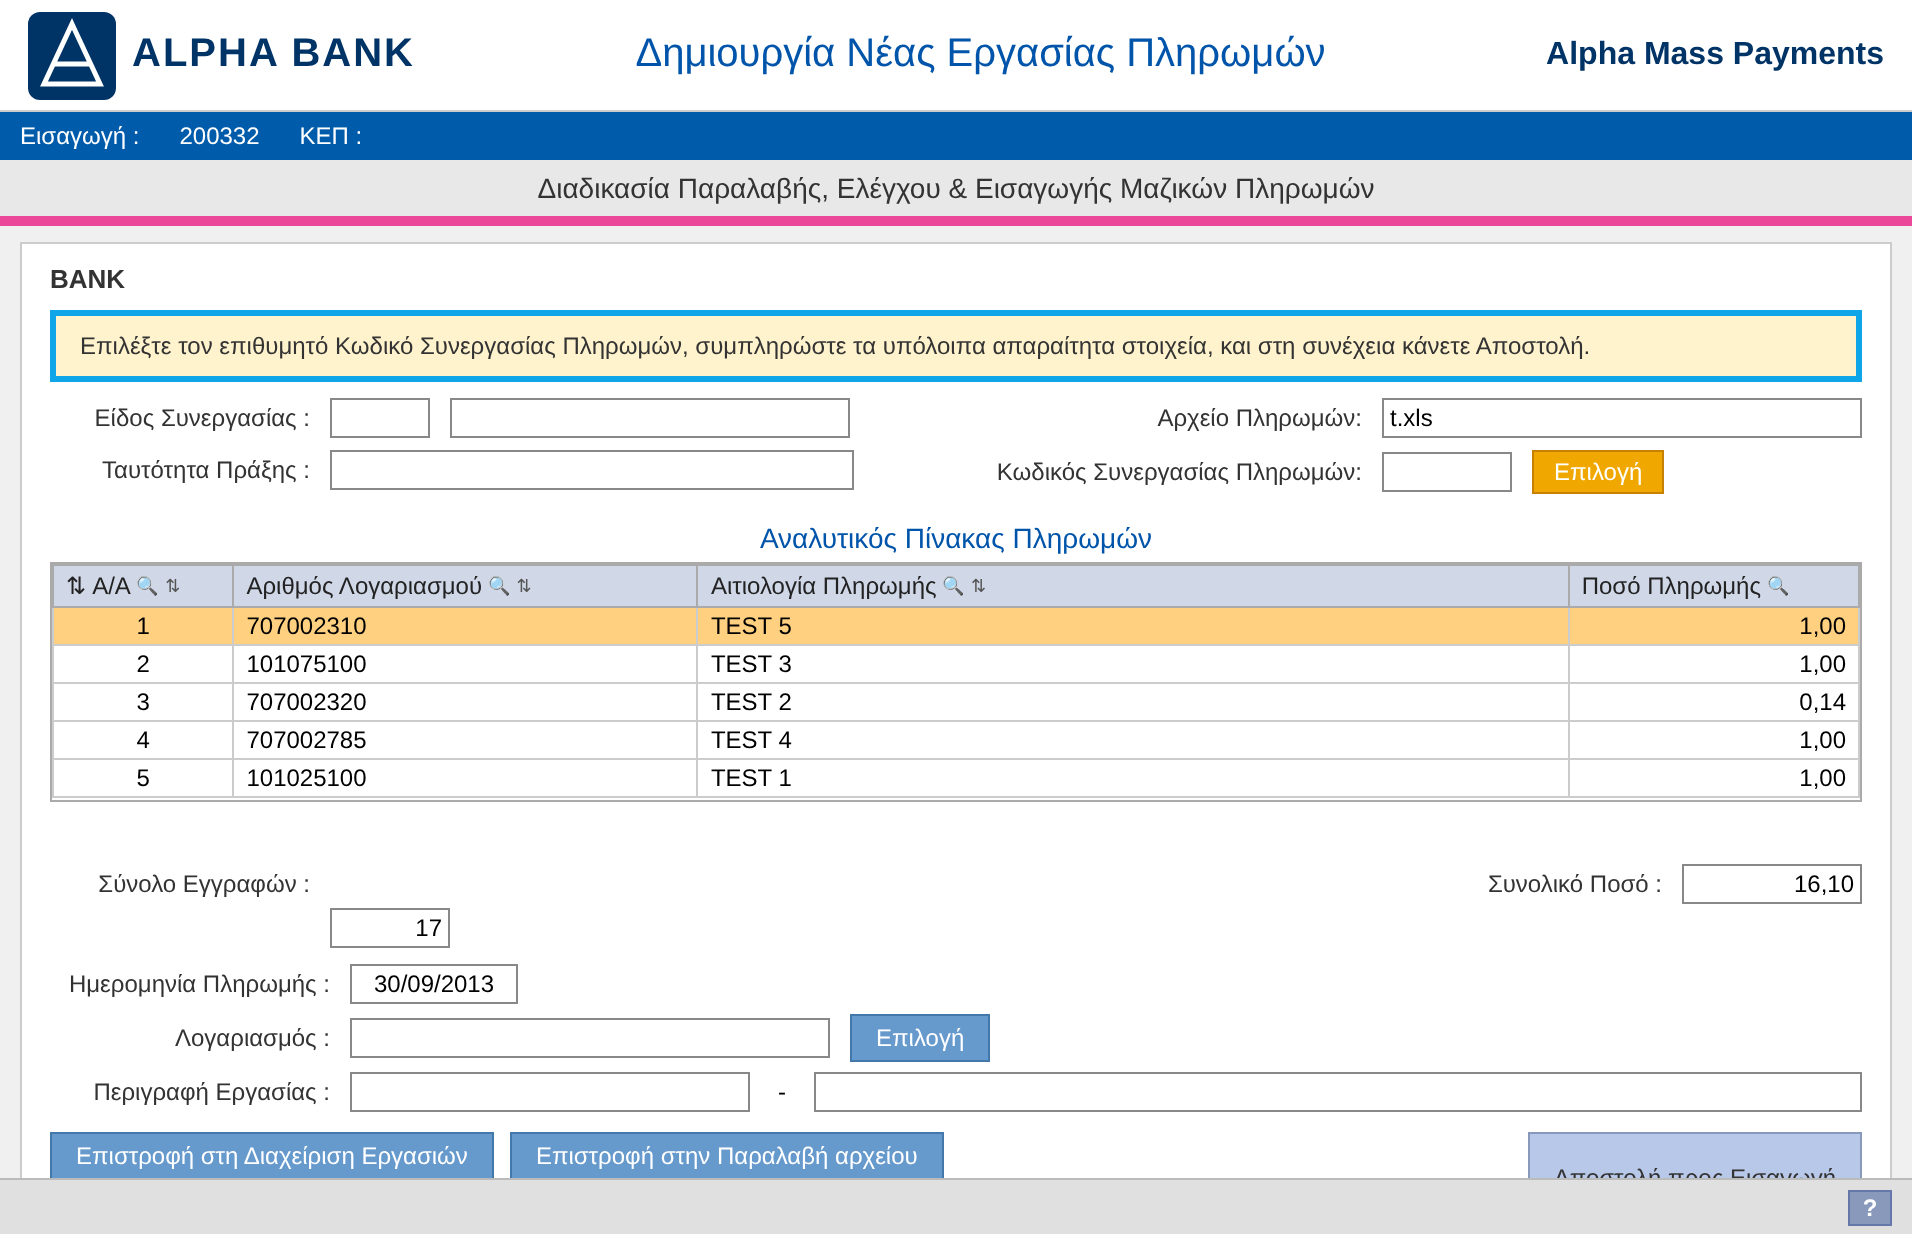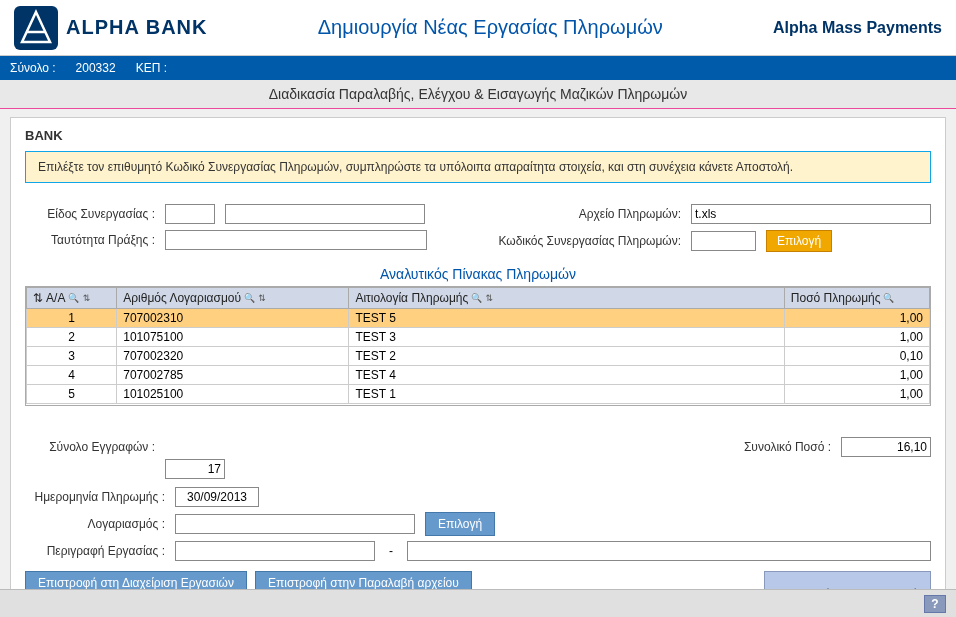--- a/index.html
+++ b/index.html
@@ -56,44 +56,44 @@
       height: 24px;
     }
 
     
     #page-title-bar {
       background: #e8e8e8;
       text-align: center;
       padding: 6px;
       font-size: 14px;
       color: #333;
-      border-bottom: 1px solid #ec4899;
+      border-bottom: 5px solid #ec4899;
       font-weight: normal;
     }
 
     
     #main {
       background: #fff;
       margin: 8px 10px;
       border: 1px solid #ccc;
       padding: 10px 14px 8px 14px;
     }
     #section-title {
       font-size: 13px;
       color: #333;
       font-weight: bold;
       margin-bottom: 8px;
     }
 
     
     #warning-box {
       background: #fff3cd;
-      border: 1px solid #0ea5e9;
+      border: 3px solid #0ea5e9;
       padding: 8px 12px;
-      margin-bottom: 21px;
+      margin-bottom: 8px;
       font-size: 12px;
       color: #333;
     }
 
     
     .form-row {
       display: flex;
       align-items: center;
       margin-bottom: 6px;
       gap: 10px;
@@ -336,21 +336,21 @@
       <polygon points="22,6 36,36 8,36" fill="none" stroke="#fff" stroke-width="2.5"></polygon>
       <line x1="13" y1="26" x2="31" y2="26" stroke="#fff" stroke-width="2.5"></line>
     </svg>
     <span id="bank-name">ALPHA BANK</span>
   </div>
   <div id="header-title">Δημιουργία Νέας Εργασίας Πληρωμών</div>
   <div id="header-app-name">Alpha Mass Payments</div>
 </div>
 
 <div id="userbar">
-  <span>Σύνολο :</span>
+  <span>Εισαγωγή :</span>
   <span>200332</span>
   <span>ΚΕΠ :</span>
 </div>
 
 <div id="page-title-bar">
   <span>Διαδικασία Παραλαβής, Ελέγχου &amp; Εισαγωγής Μαζικών Πληρωμών</span>
 </div>
 
 <div id="main">
 
@@ -432,21 +432,21 @@
               <tr>
                 <td class="col-num">2</td>
                 <td class="col-acc">101075100</td>
                 <td class="col-desc">TEST 3</td>
                 <td class="col-amount">1,00</td>
               </tr>
               <tr>
                 <td class="col-num">3</td>
                 <td class="col-acc">707002320</td>
                 <td class="col-desc">TEST 2</td>
-                <td class="col-amount">0,10</td>
+                <td class="col-amount">0,14</td>
               </tr>
               <tr>
                 <td class="col-num">4</td>
                 <td class="col-acc">707002785</td>
                 <td class="col-desc">TEST 4</td>
                 <td class="col-amount">1,00</td>
               </tr>
               <tr>
                 <td class="col-num">5</td>
                 <td class="col-acc">101025100</td>

